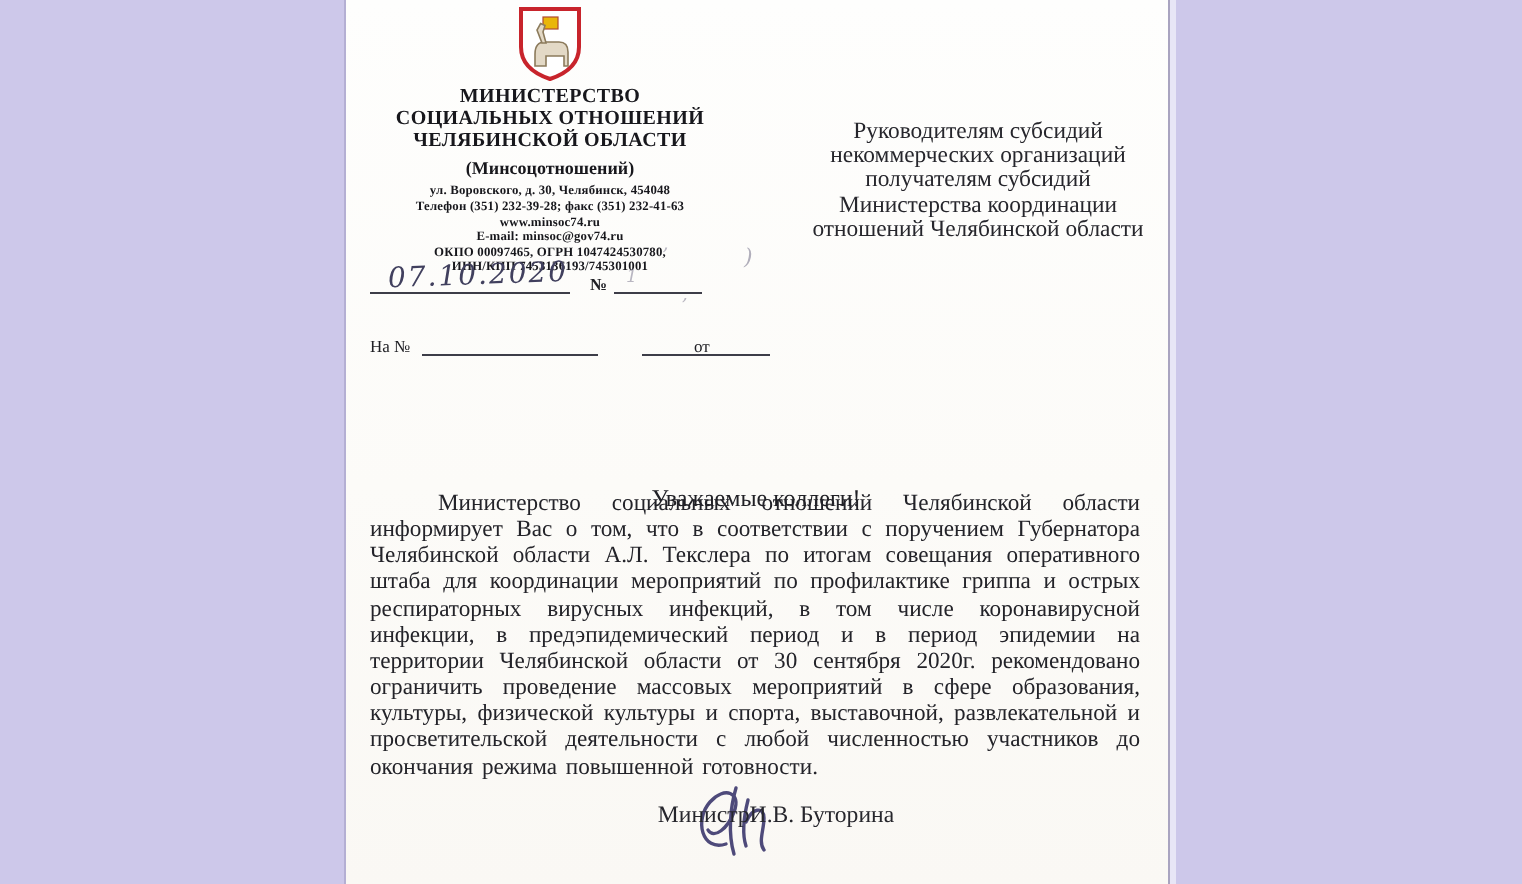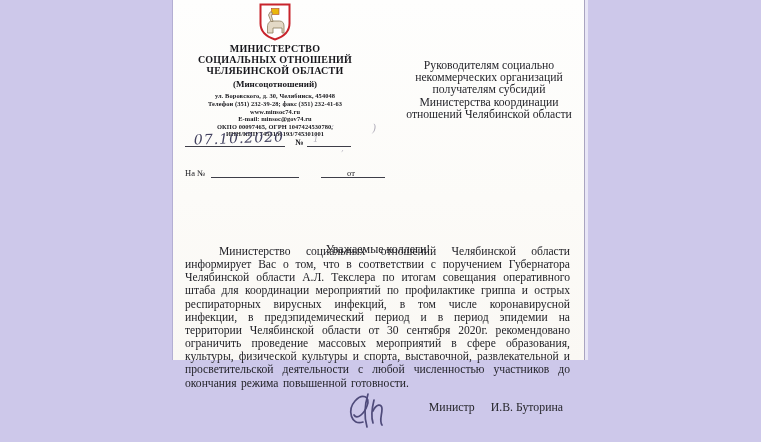--- a/index.html
+++ b/index.html
@@ -5,21 +5,21 @@
   html,body{margin:0;padding:0;}
   .screen{
     position:relative;
     width:761px;height:442px;
     background:#cdc8ea;
     overflow:hidden;
     font-family:"Liberation Serif","DejaVu Serif",serif;
     color:#202025;
   }
   .paper{
-    position:absolute;left:173px;top:0;width:411px;height:360px;
+    position:absolute;left:173px;top:0;width:411px;height:442px;
     background:linear-gradient(180deg,#fefefd 0%,#fcfbf8 55%,#faf8f4 100%);
     border-right:1px solid #a9a4c0;
     box-shadow:3px 0 0 rgba(255,255,255,.55), -1px 0 0 rgba(150,145,185,.45);
   }
   
   .letterhead{
     position:absolute;top:2px;left:8px;width:188px;
     text-align:center;font-weight:bold;color:#17171c;
   }
   .emblem{display:block;margin:0 auto 2px auto;}
@@ -51,22 +51,22 @@
   
   .salutation{position:absolute;top:226px;left:12px;width:386px;text-align:center;font-size:12px;margin-top:16px;}
   .body-par{
     position:absolute;top:245px;left:12px;width:385px;
     font-size:11.6px;line-height:13.15px;
     text-align:justify;text-indent:34px;color:#232329;
     word-spacing:1.5px;
   }
   
   .sign-row{
-    position:absolute;top:400px;left:4px;width:386px;
-    display:flex;justify-content:flex-end;font-size:11.8px;color:#26262c;gap:16px;
+    position:absolute;top:400px;left:22px;width:386px;
+    display:flex;justify-content:center;font-size:11.8px;color:#26262c;
   }
   .signature-svg{position:absolute;top:384px;left:168px;}
 </style>
 </head>
 <body>
 
 <div class="screen">
   <div class="paper">
 
     <div class="letterhead">
@@ -103,21 +103,21 @@
       <span class="faint" style="left:156px;top:10px;font-size:9px;opacity:.4;">,</span>
     </div>
     <div class="ref-row">
       <span class="ref-label">На №</span>
       <span class="ref-line1"></span>
       <span class="ref-ot">от</span>
       <span class="ref-line2"></span>
     </div>
 
     <div class="addressee">
-      <div>Руководителям социально</div>
+      <div>Руководителям субсидий</div>
       <div>некоммерческих организаций</div>
       <div>получателям субсидий</div>
       <div>Министерства координации</div>
       <div>отношений Челябинской области</div>
     </div>
 
     <div class="salutation">Уважаемые коллеги!</div>
     <div class="body-par">Министерство социальных отношений Челябинской области информирует Вас о том, что в соответствии с поручением Губернатора Челябинской области А.Л. Текслера по итогам совещания оперативного штаба для координации мероприятий по профилактике гриппа и острых респираторных вирусных инфекций, в том числе коронавирусной инфекции, в предэпидемический период и в период эпидемии на территории Челябинской области от 30 сентября 2020г. рекомендовано ограничить проведение массовых мероприятий в сфере образования, культуры, физической культуры и спорта, выставочной, развлекательной и просветительской деятельности с любой численностью участников до окончания режима повышенной готовности.</div>
 
     <svg class="signature-svg" width="58" height="52" viewBox="0 0 58 52">

